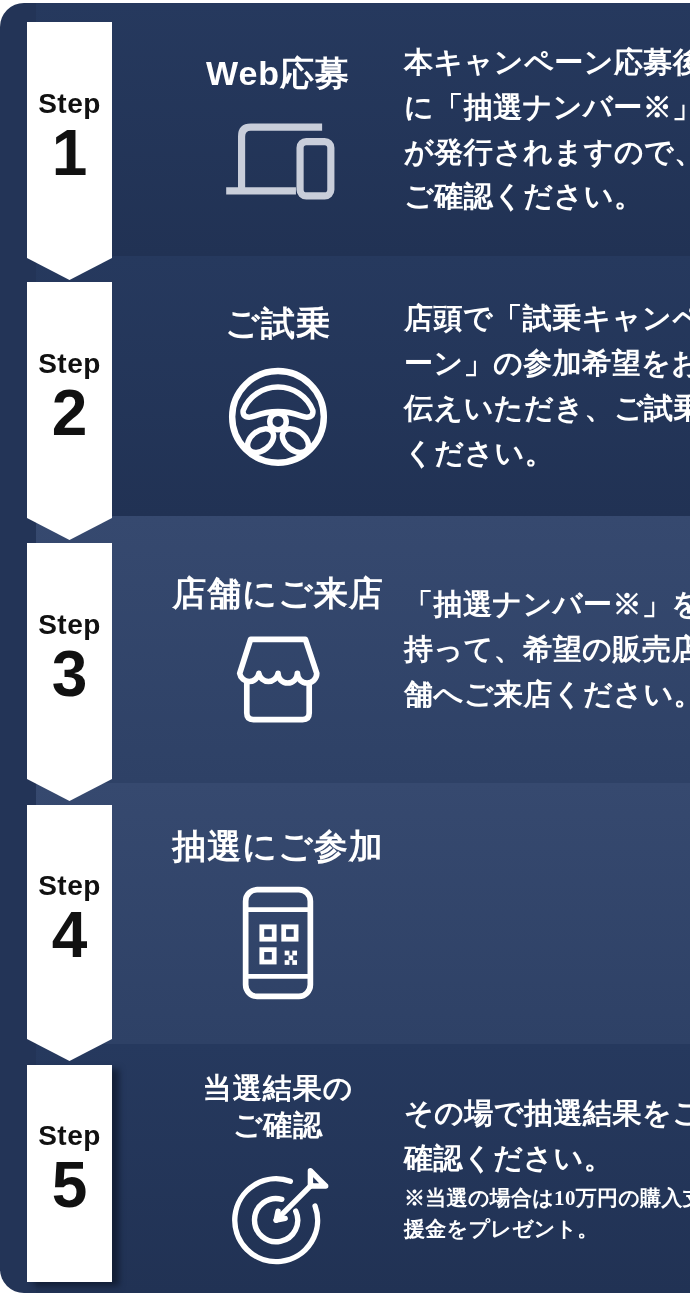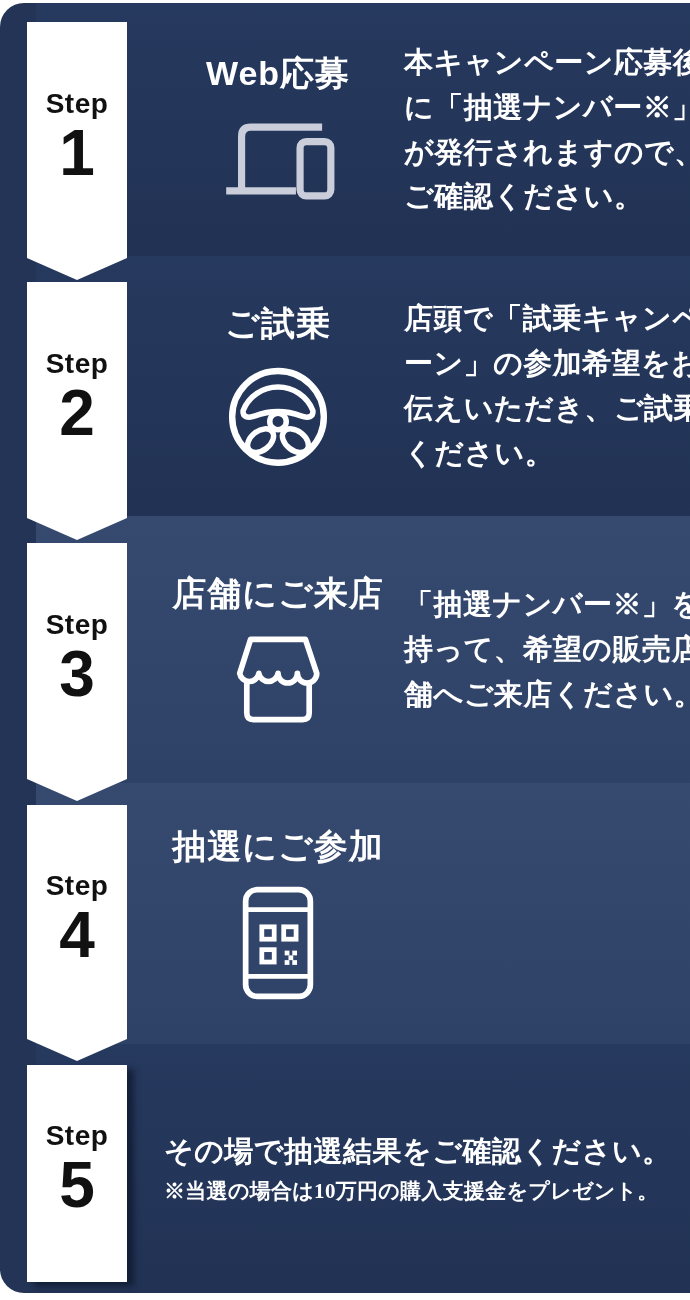--- a/index.html
+++ b/index.html
@@ -70,21 +70,21 @@
     font-weight:bold;
     line-height:1.5;
     letter-spacing:0.3px;
     margin-top:2px;
     font-family:Liberation Serif, serif;
   }
   
   .ribbon{
     position:absolute;
     left:27px;
-    width:100px;
+    width:85px;
     background:#ffffff;
     display:flex;
     flex-direction:column;
     align-items:center;
     justify-content:center;
     padding-bottom:26px;
     box-sizing:border-box;
     z-index:6;
     clip-path:polygon(0 0,100% 0,100% calc(100% - 22px),50% 100%,0 calc(100% - 22px));
     filter:drop-shadow(7px 4px 3px rgba(5,12,28,0.55));
@@ -183,20 +183,33 @@
             <rect x="57" y="75" width="5" height="5"></rect>
             <rect x="53" y="80" width="5" height="5"></rect>
             <rect x="61" y="80" width="5" height="5"></rect>
           </g>
         </svg>
       </span>
     </div>
   </div>
 
   <div class="section s5 tone-dark">
+    <div class="mid">
+      <div class="title">当選結果の
+ご確認</div>
+      <span>
+        <svg width="108" height="108" viewBox="0 0 120 120" fill="none" stroke="#ffffff" stroke-width="6" stroke-linecap="round" stroke-linejoin="round" class="icon-white">
+          <path d="M101.2 52.3 A46 46 0 1 1 73.7 24.8"></path>
+          <path d="M79.7 57.9 A24 24 0 1 1 64.2 44.8"></path>
+          <path d="M58 68 L97 29"></path>
+          <path d="M58 68 L68 66 M58 68 L60 58"></path>
+          <path d="M96 30 V13 L104 21 M96 30 H113 L105 22"></path>
+        </svg>
+      </span>
+    </div>
     <div class="desc-col">
       <div class="desc">その場で抽選結果をご確認ください。</div>
       <div class="note">※当選の場合は10万円の購入支援金をプレゼント。</div>
     </div>
   </div>
 
   <div class="ribbon r1">
     <div class="step-label">Step</div>
     <div class="step-number">1</div>
   </div>

